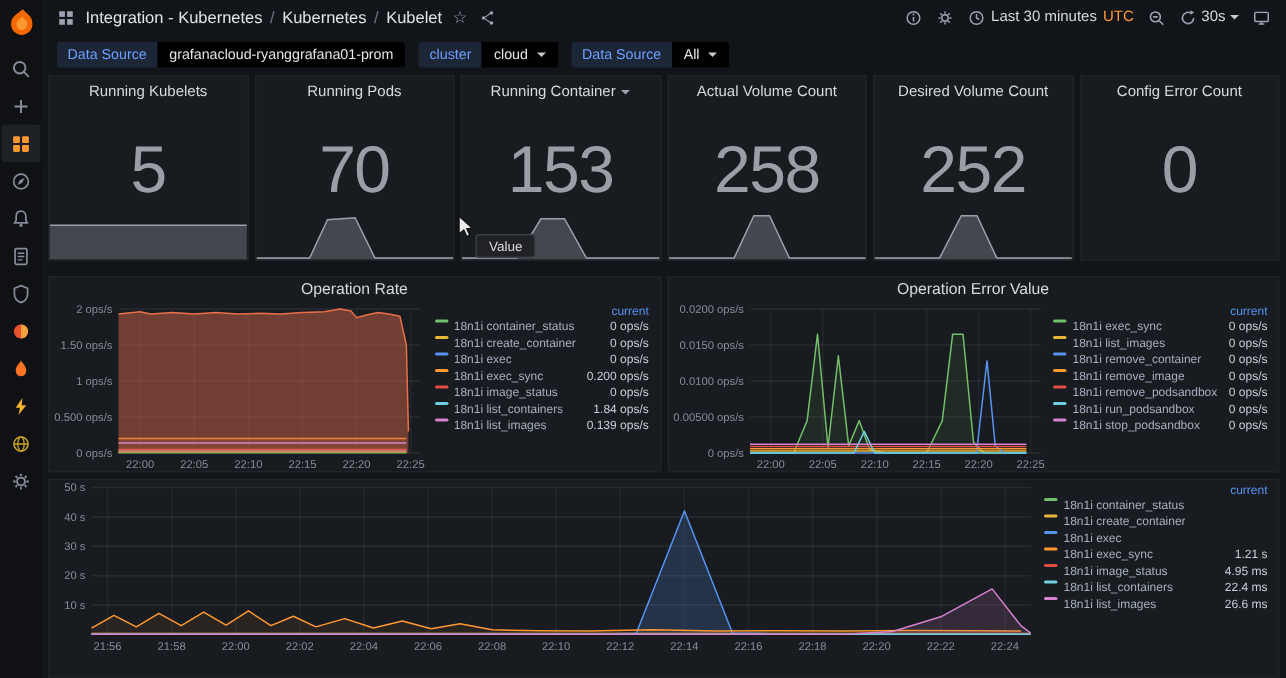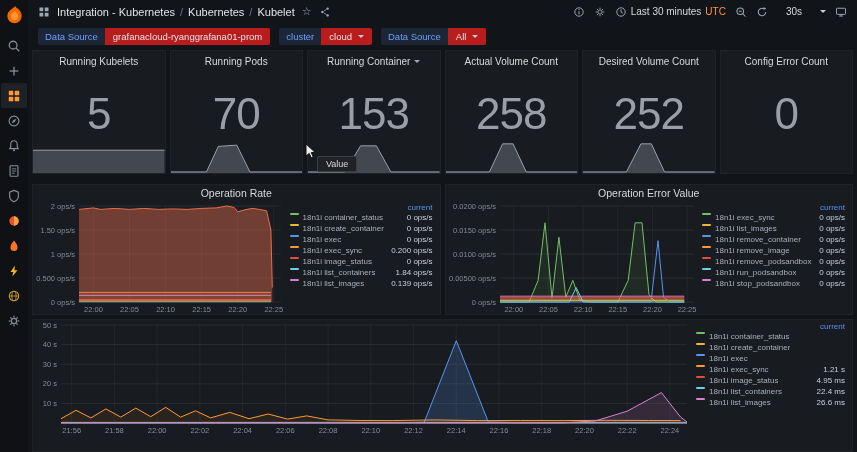--- a/index.html
+++ b/index.html
@@ -18,27 +18,27 @@
   .crumb{display:flex;align-items:center;gap:5px;white-space:nowrap}
   .crumb .sep{color:#6E7480}
   .crumb a{color:#E3E4E6;text-decoration:none;cursor:pointer}
   .ic{color:#9DA5B2;display:inline-flex;align-items:center;cursor:pointer;background:none;border:none;padding:0}
   .ic svg{width:12px;height:12px}
   .star{font-size:11px;color:#9DA5B2}
   .top-right{margin-left:auto;display:flex;align-items:center;gap:9px;color:#9DA5B2;font-size:10px}
   .top-right svg{width:12px;height:12px}
   .timebox{display:flex;align-items:center;gap:4px;color:#D8D9DA;cursor:pointer}
   .utc{color:#FF9830}
-  .refresh{display:flex;align-items:center;gap:18px;color:#D8D9DA;cursor:pointer}
+  .refresh{display:flex;align-items:center;gap:3px;color:#D8D9DA;cursor:pointer}
   .dd-caret{width:0;height:0;border-left:3px solid transparent;border-right:3px solid transparent;border-top:3.5px solid #C7CBD1;display:inline-block}
   
   .filters{height:26px;display:flex;align-items:center;gap:9px;padding:0 10px}
   .fgroup{display:flex;align-items:center;cursor:pointer}
   .flabel{background:#1c2636;color:#6E9FFF;font-size:9.5px;padding:3px 7px;border-radius:2px 0 0 2px;display:flex;align-items:center}
-  .fvalue{background:#b91c1c;color:#E3E4E6;font-size:9.5px;padding:3px 8px;border-radius:0 2px 2px 0;display:flex;align-items:center;gap:6px}
+  .fvalue{background:#000000;color:#E3E4E6;font-size:9.5px;padding:3px 8px;border-radius:0 2px 2px 0;display:flex;align-items:center;gap:6px}
   
   .panel{background:#181B1F;border:1px solid rgba(255,255,255,0.035)}
   .stats{display:flex;gap:4px;height:126px;padding:0 4px}
   .stat{flex:1;position:relative;display:flex;flex-direction:column;align-items:center;min-width:0}
   .stitle{font-size:10px;margin-top:5px;color:#D8D9DA;display:flex;gap:4px;align-items:center;white-space:nowrap;cursor:pointer}
   .pcaret{width:0;height:0;border-left:3px solid transparent;border-right:3px solid transparent;border-top:3.5px solid #9DA5B2}
   .svalue{flex:1;display:flex;align-items:center;justify-content:center;font-size:44px;color:#9A9FA6;letter-spacing:-1px;margin-top:-12px}
   .spark{position:absolute;left:0;right:0;bottom:0;height:36px;width:100%}
   .mid{display:flex;gap:4px;height:132px;padding:0 4px;margin-top:10px}
   .bot{height:134px;padding:0 4px;margin-top:4px;display:flex}

